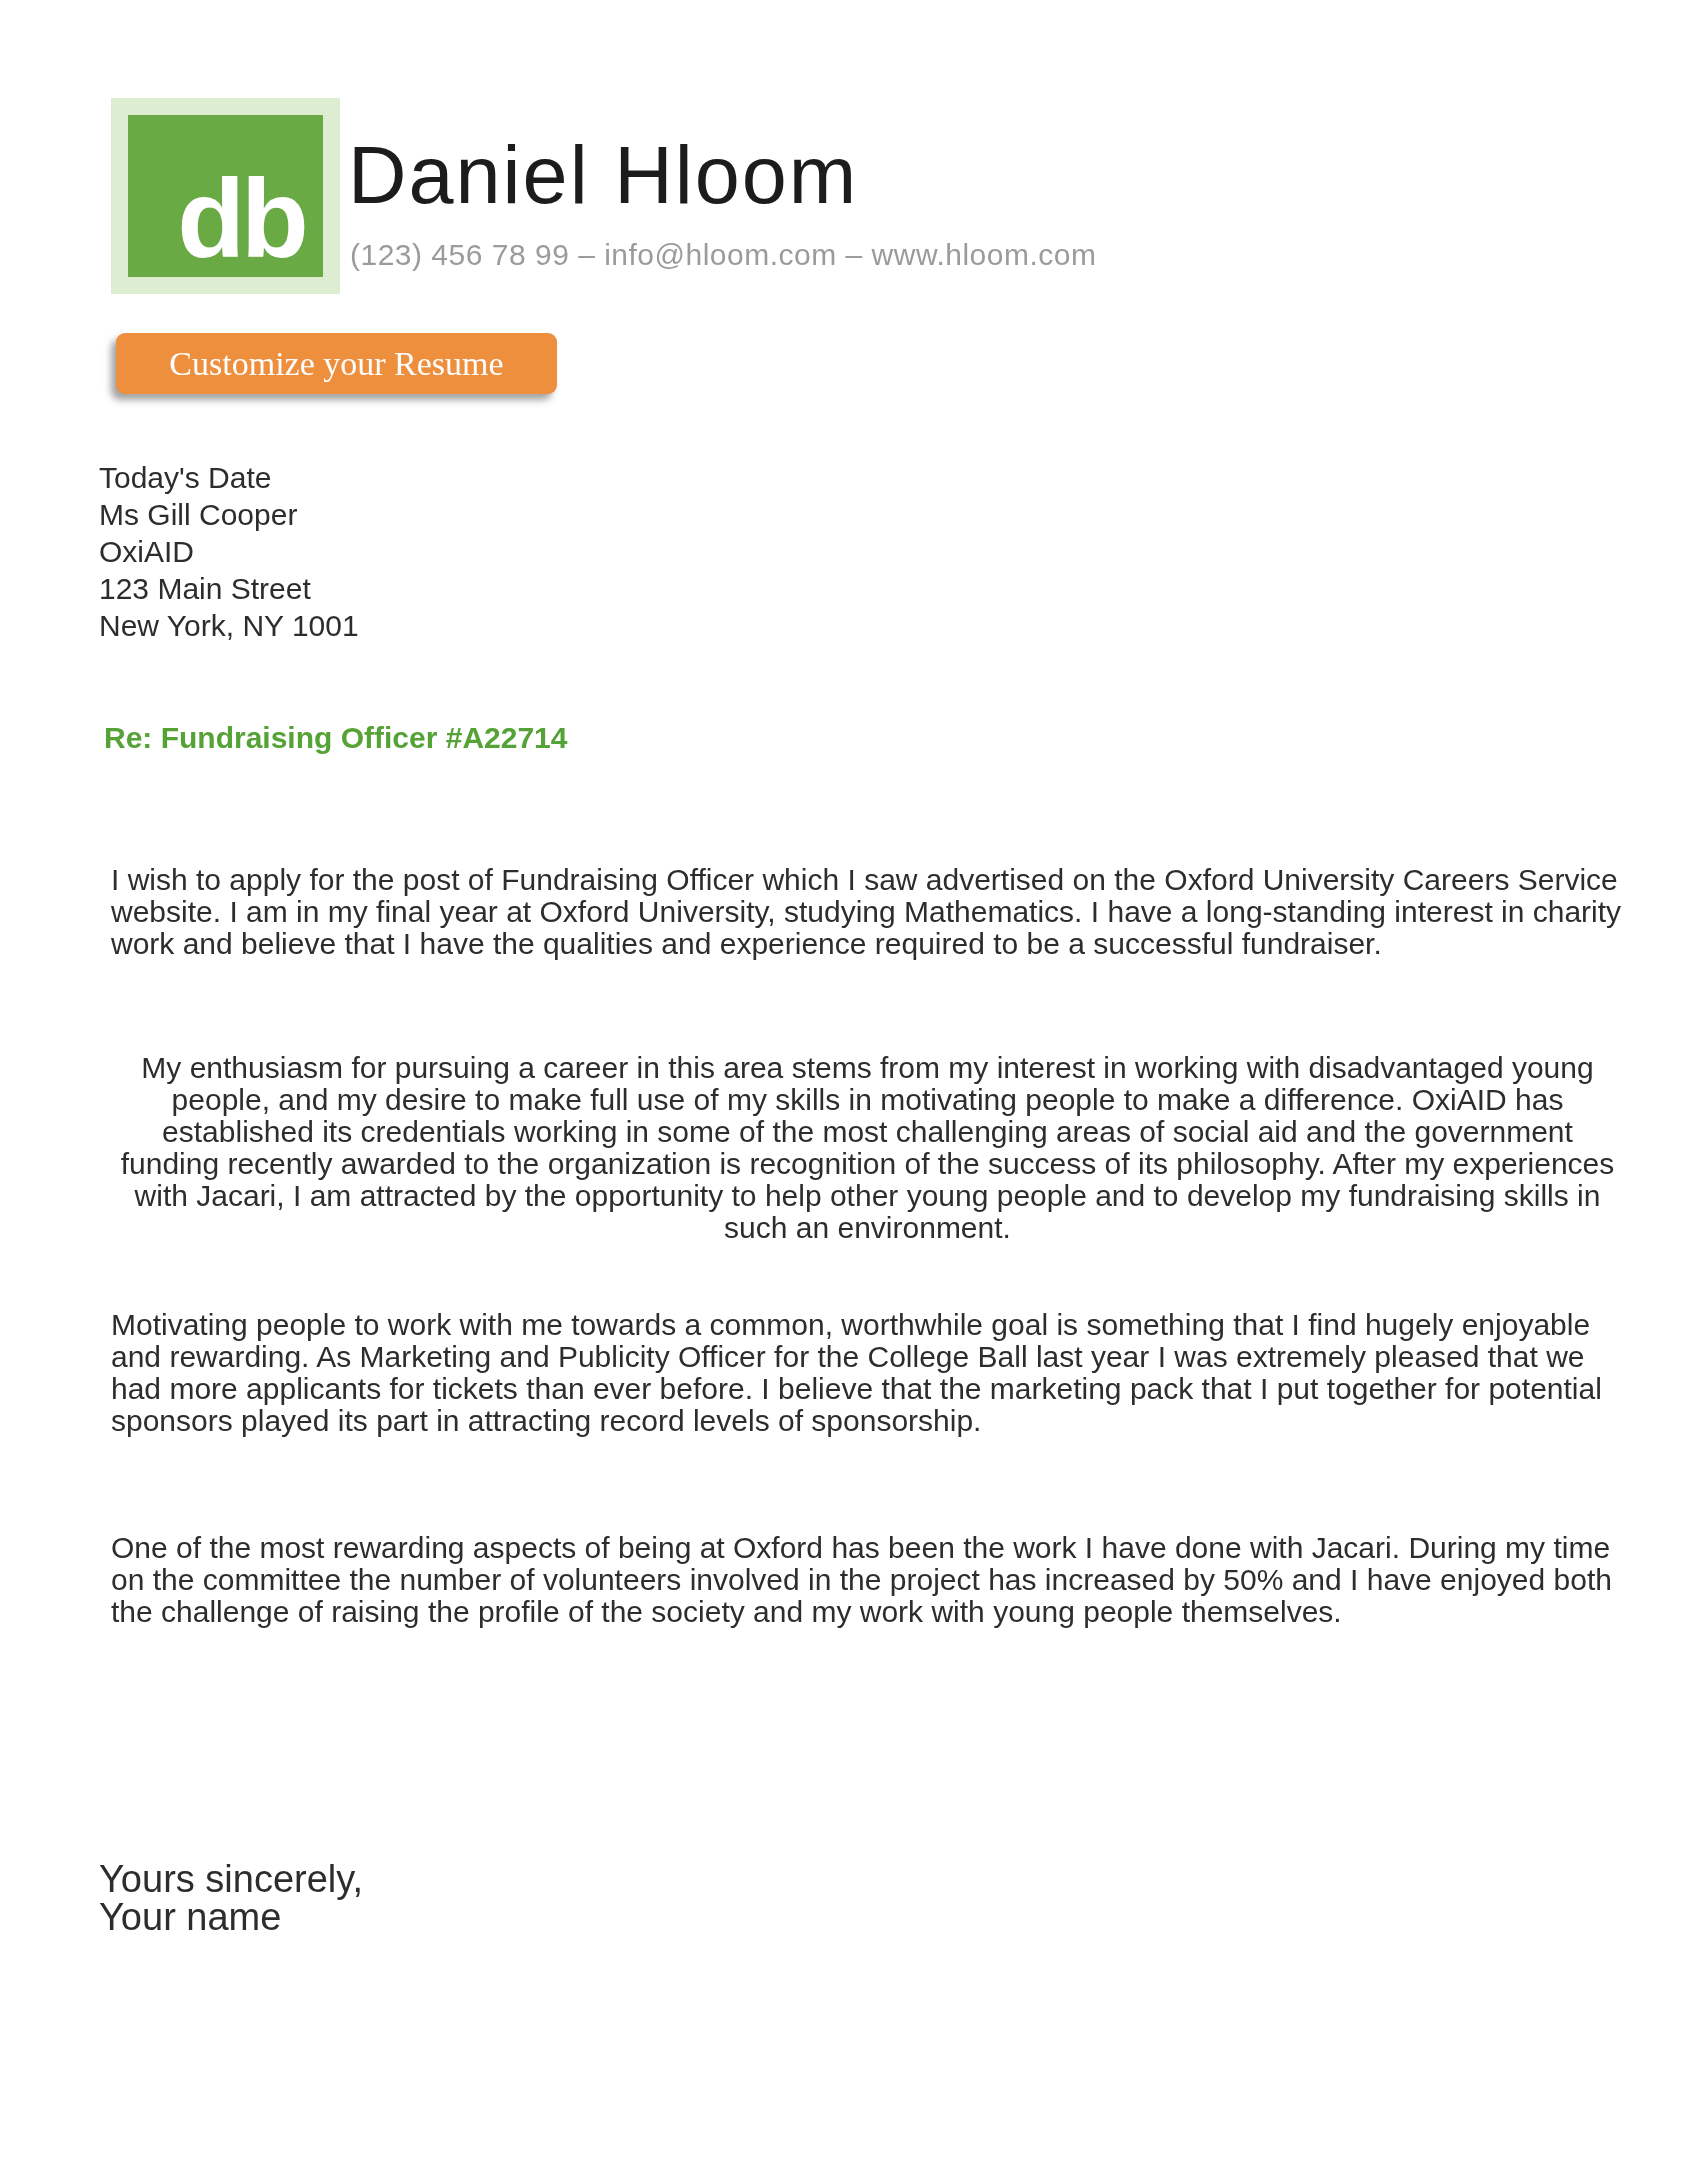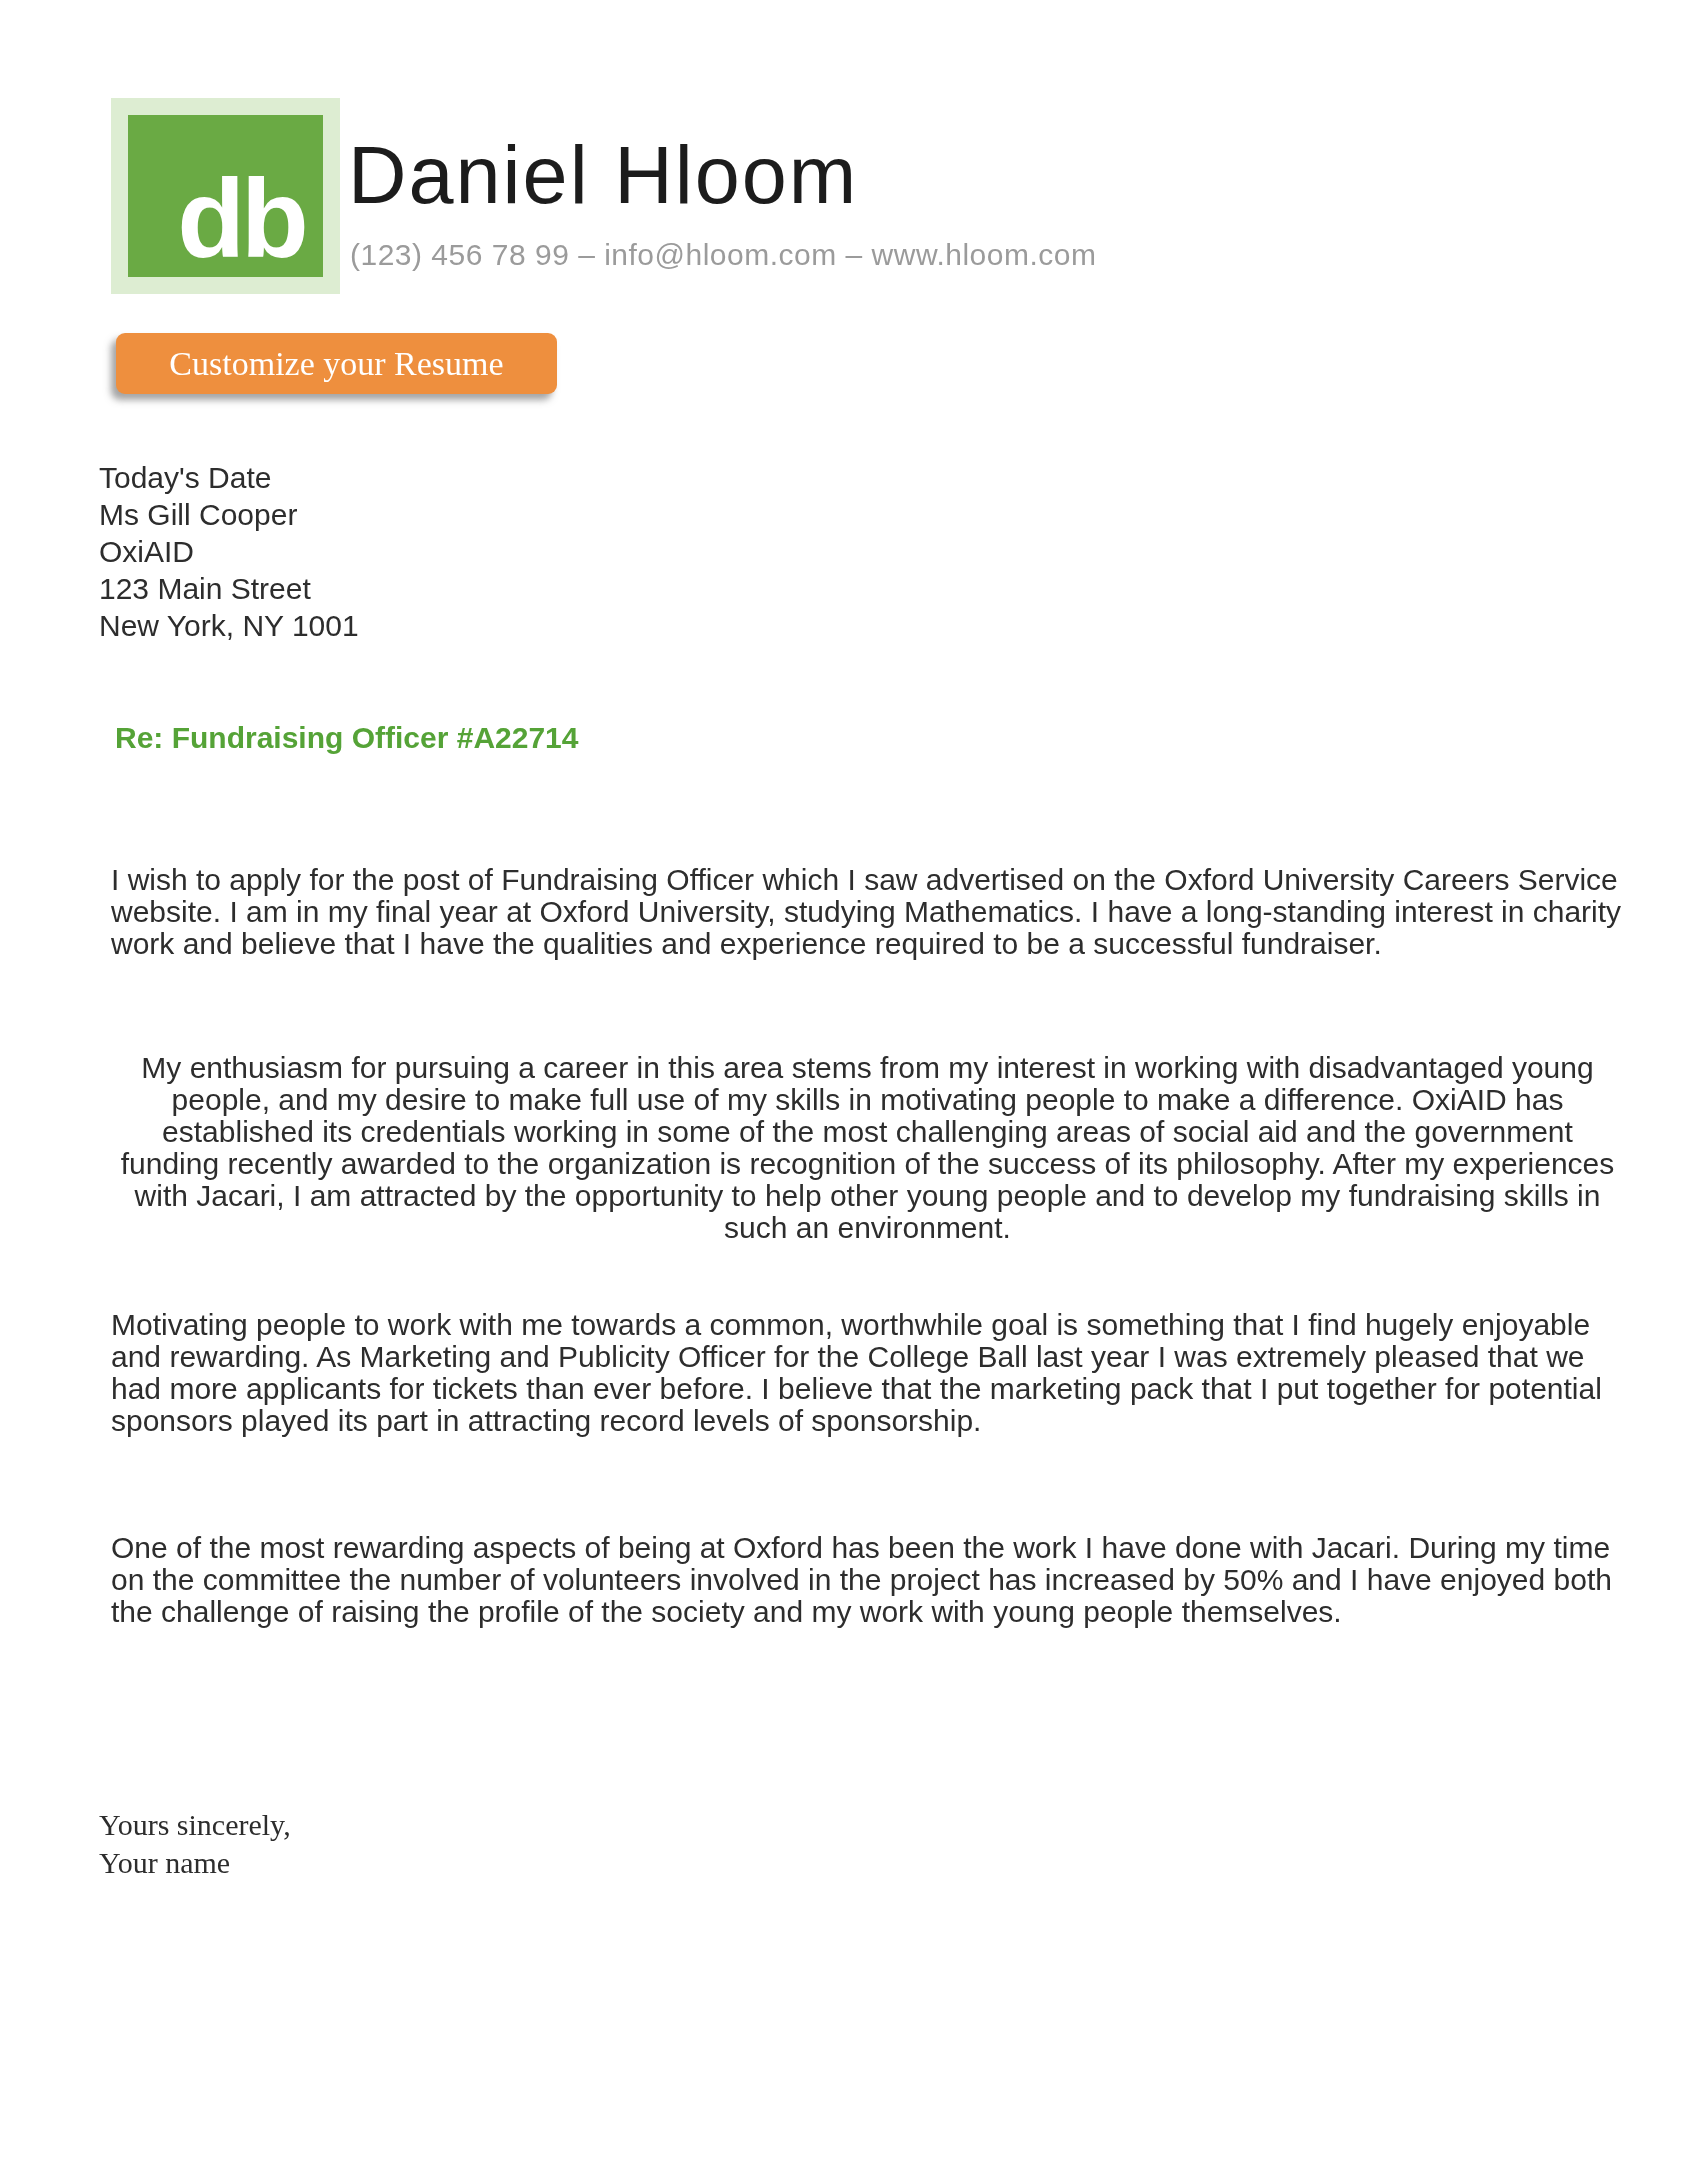--- a/index.html
+++ b/index.html
@@ -89,21 +89,21 @@
   
   .recipient-block {
     position: absolute;
     left: 99px;
     top: 459px;
     font-size: 30px;
     line-height: 37px;
   }
   .subject-line {
     position: absolute;
-    left: 115px;
+    left: 104px;
     top: 719px;
     font-size: 30px;
     line-height: 38px;
     font-weight: bold;
     color: var(--accent_green, #55a337);
     white-space: nowrap;
   }
   .body-paragraph {
     position: absolute;
     left: 99px;
@@ -114,24 +114,23 @@
     margin-left: 12px;
   }
   .p1 { top: 834px; }
   .p2 { top: 1022px; text-align: center; }
   .p3 { top: 1279px; }
   .p4 { top: 1502px; }
   .p5 { top: 1688px; }
   .closing-block {
     position: absolute;
     left: 99px;
-    top: 1806px;
-    font-size: 30px;
+    top: 1860px;
+    font-size: 38px;
     line-height: 38px;
-    font-family: Liberation Serif, serif;
   }
 </style>
 </head>
 <body>
 
 <div class="page">
 
   <div class="logo-frame">
     <div class="logo-box">
       <span class="logo-text">db</span>

